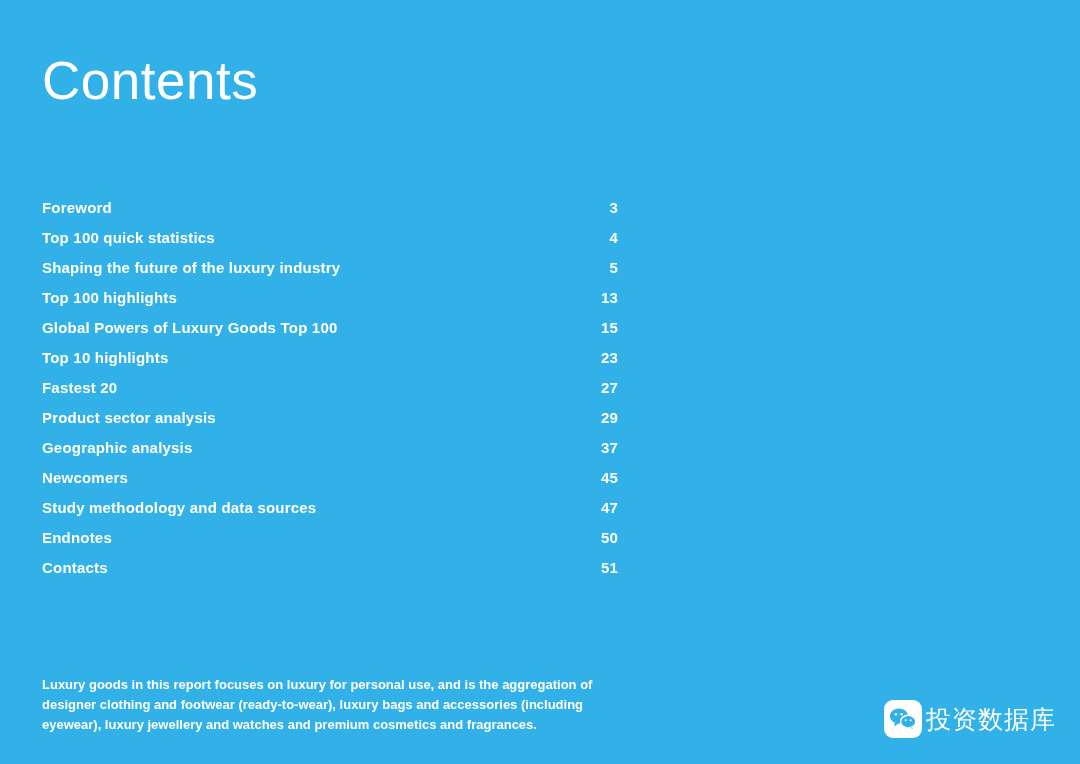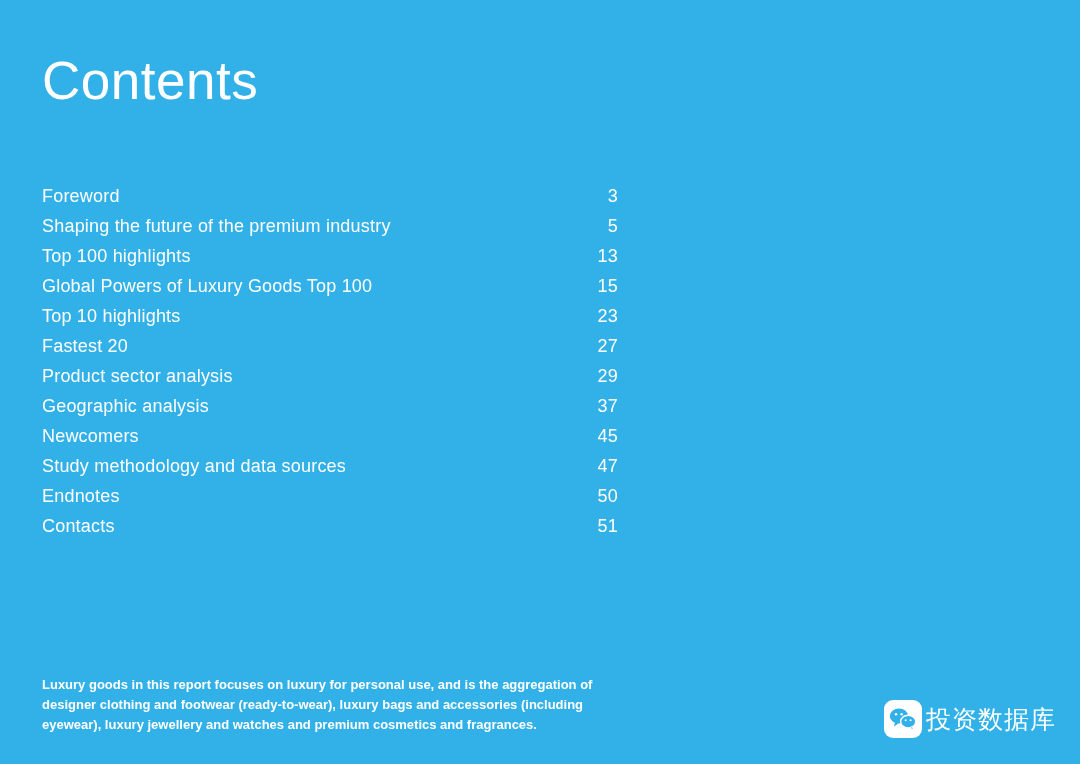--- a/index.html
+++ b/index.html
@@ -30,26 +30,27 @@
     line-height: 1.1;
   }
   .toc {
     position: absolute;
     left: 42px;
     top: 186px;
     width: 576px;
   }
   .toc-row {
     display: flex;
-    align-items: flex-start;
+    align-items: flex-end;
     justify-content: space-between;
     height: 30px;
-    font-size: 18px;
+    font-size: 15px;
     color: #ffffff;
     letter-spacing: 0.2px;
+    font-weight: bold;
   }
   .toc-label {
     white-space: nowrap;
   }
   .toc-page {
     text-align: right;
     min-width: 16px;
   }
   .footnote {
     position: absolute;
@@ -95,21 +96,25 @@
 <div class="page">
 
   <div class="title">Contents</div>
 
   <div class="toc">
     <div class="toc-row">
       <span class="toc-label">Foreword</span>
       <span class="toc-page">3</span>
     </div>
     <div class="toc-row">
-      <span class="toc-label">Shaping the future of the premium industry</span>
+      <span class="toc-label">Top 100 quick statistics</span>
+      <span class="toc-page">4</span>
+    </div>
+    <div class="toc-row">
+      <span class="toc-label">Shaping the future of the luxury industry</span>
       <span class="toc-page">5</span>
     </div>
     <div class="toc-row">
       <span class="toc-label">Top 100 highlights</span>
       <span class="toc-page">13</span>
     </div>
     <div class="toc-row">
       <span class="toc-label">Global Powers of Luxury Goods Top 100</span>
       <span class="toc-page">15</span>
     </div>

